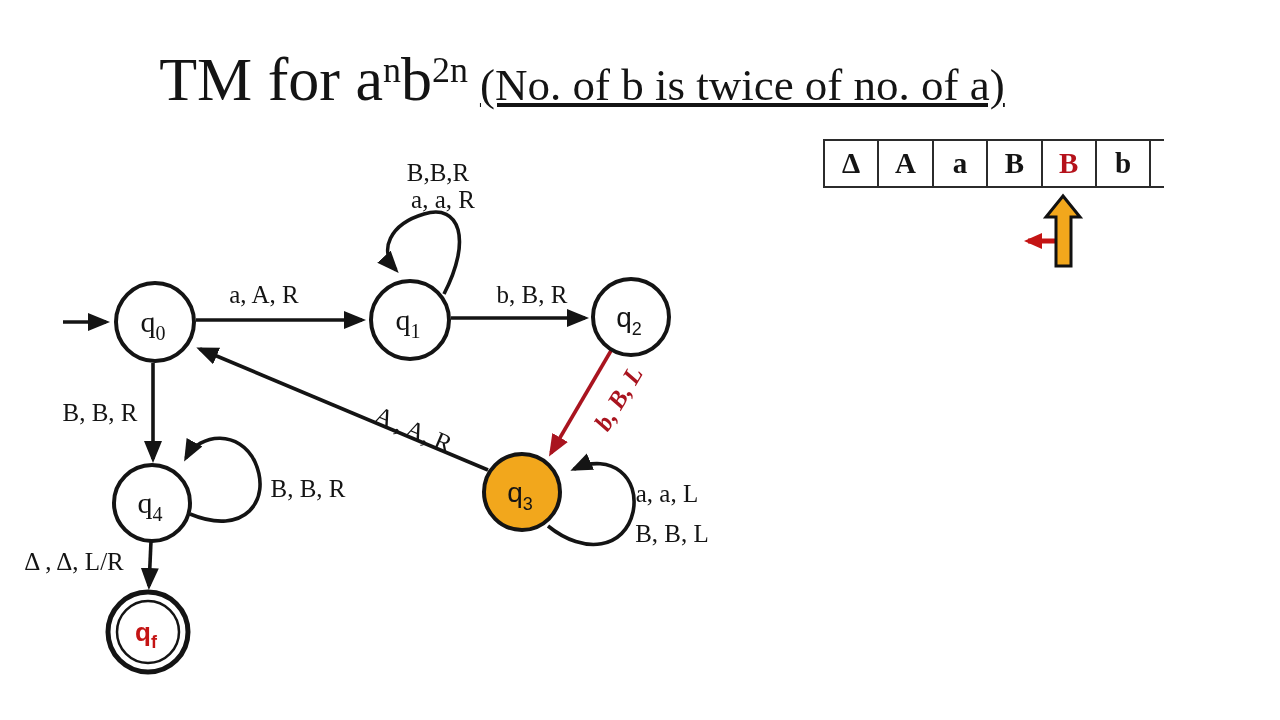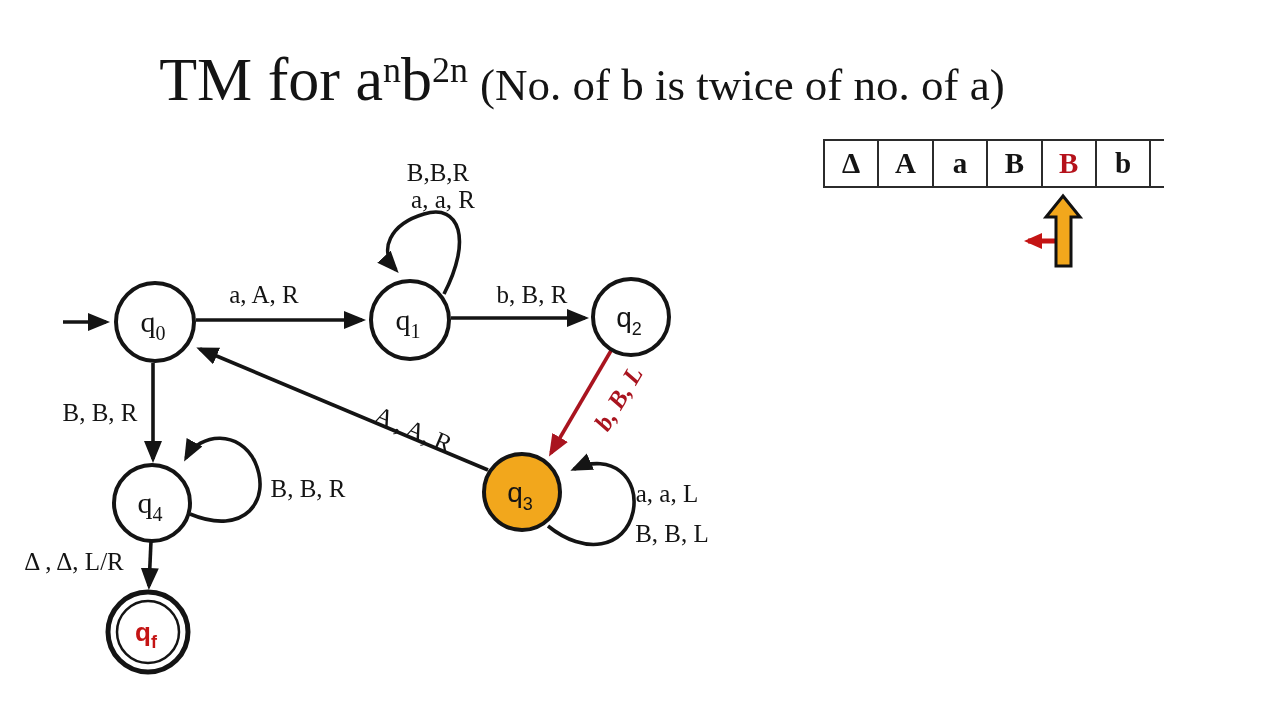--- a/index.html
+++ b/index.html
@@ -3,21 +3,21 @@
 <meta charset="utf-8">
 <style>
   html,body{margin:0;padding:0;}
   .slide{position:relative;width:1164px;height:720px;background:var(--bg,#fff);overflow:hidden;
          font-family:"Liberation Serif","DejaVu Serif",serif;color:var(--ink,#141414);}
   
   .title{position:absolute;top:44px;left:0;width:100%;display:flex;justify-content:center;
          align-items:baseline;white-space:nowrap;}
   .title-main{font-size:62px;letter-spacing:0px;}
   .title-main sup{font-size:0.58em;position:relative;top:-0.5em;vertical-align:baseline;}
-  .title-paren{font-size:45px;margin-left:12px;}
+  .title-paren{font-size:45px;margin-left:12px;text-decoration:underline;}
   
   .tape{position:absolute;left:823px;top:139px;width:437px;height:49px;display:flex;
         border:2px solid #2b2b2b;box-sizing:border-box;background:#fff;}
   .tape-cell{flex:1;display:flex;align-items:center;justify-content:center;
              border-right:2px solid #2b2b2b;font-weight:bold;font-size:29px;box-sizing:border-box;}
   .tape-cell:last-child{border-right:none;}
   .tape-cell[data-state="head"]{color:var(--tape-red,#b5121b);}
   
   svg.diagram{position:absolute;left:0;top:0;}
   .edge{stroke:var(--ink,#141414);stroke-width:3.6;fill:none;}

